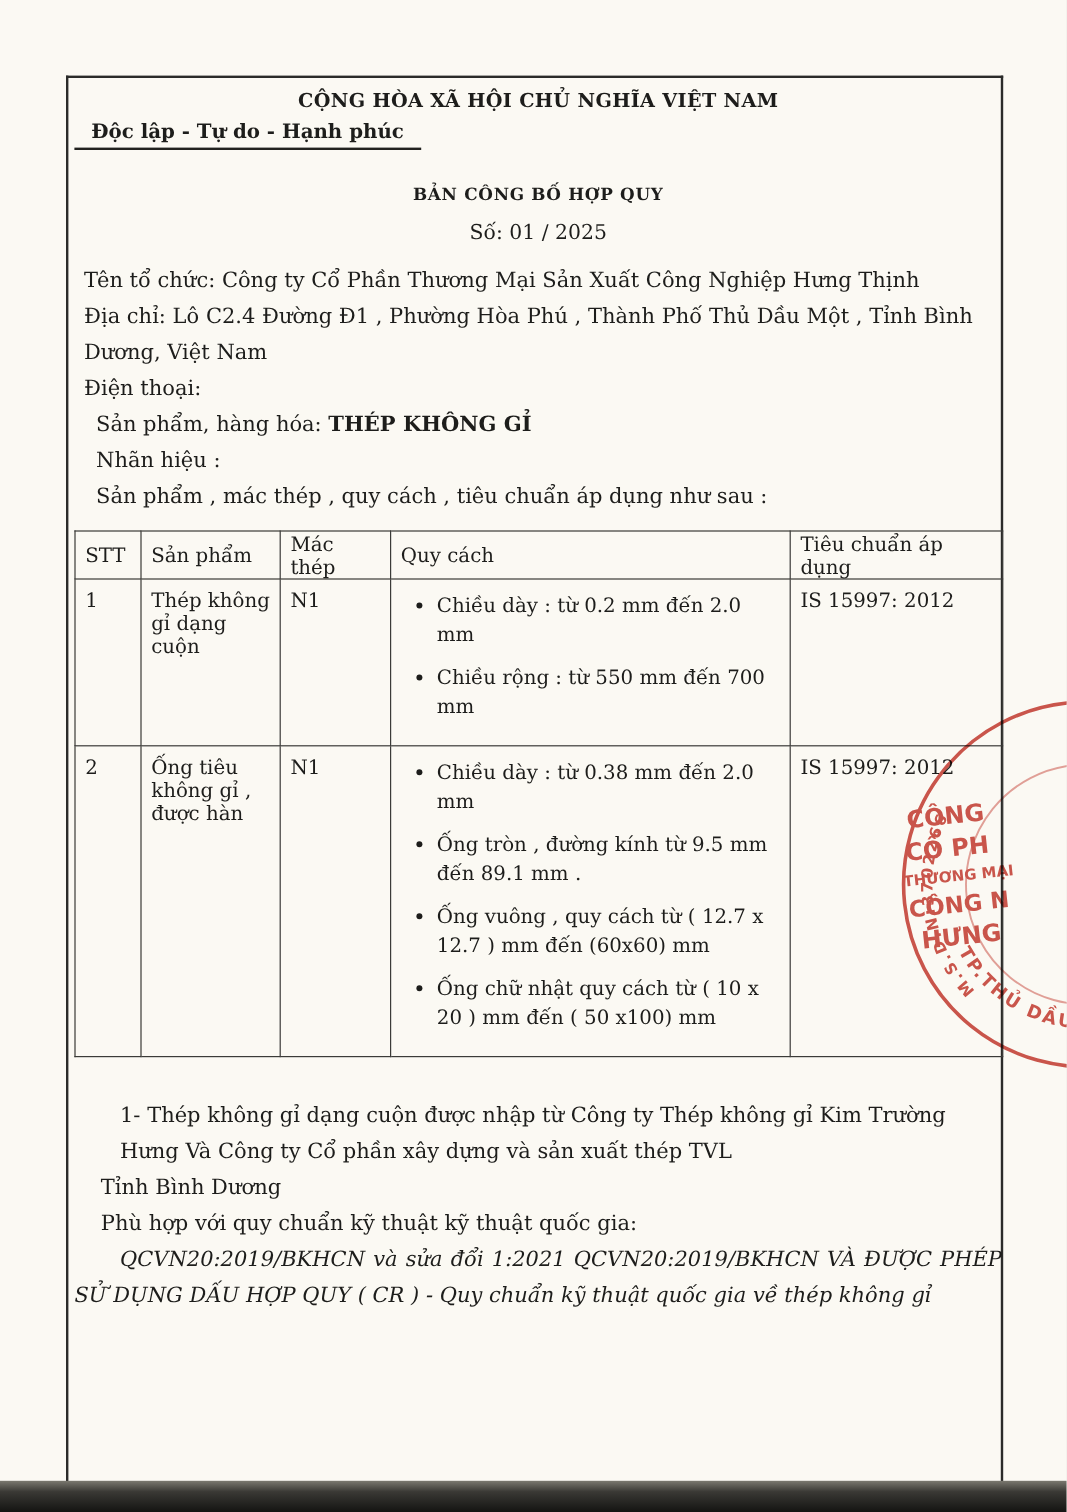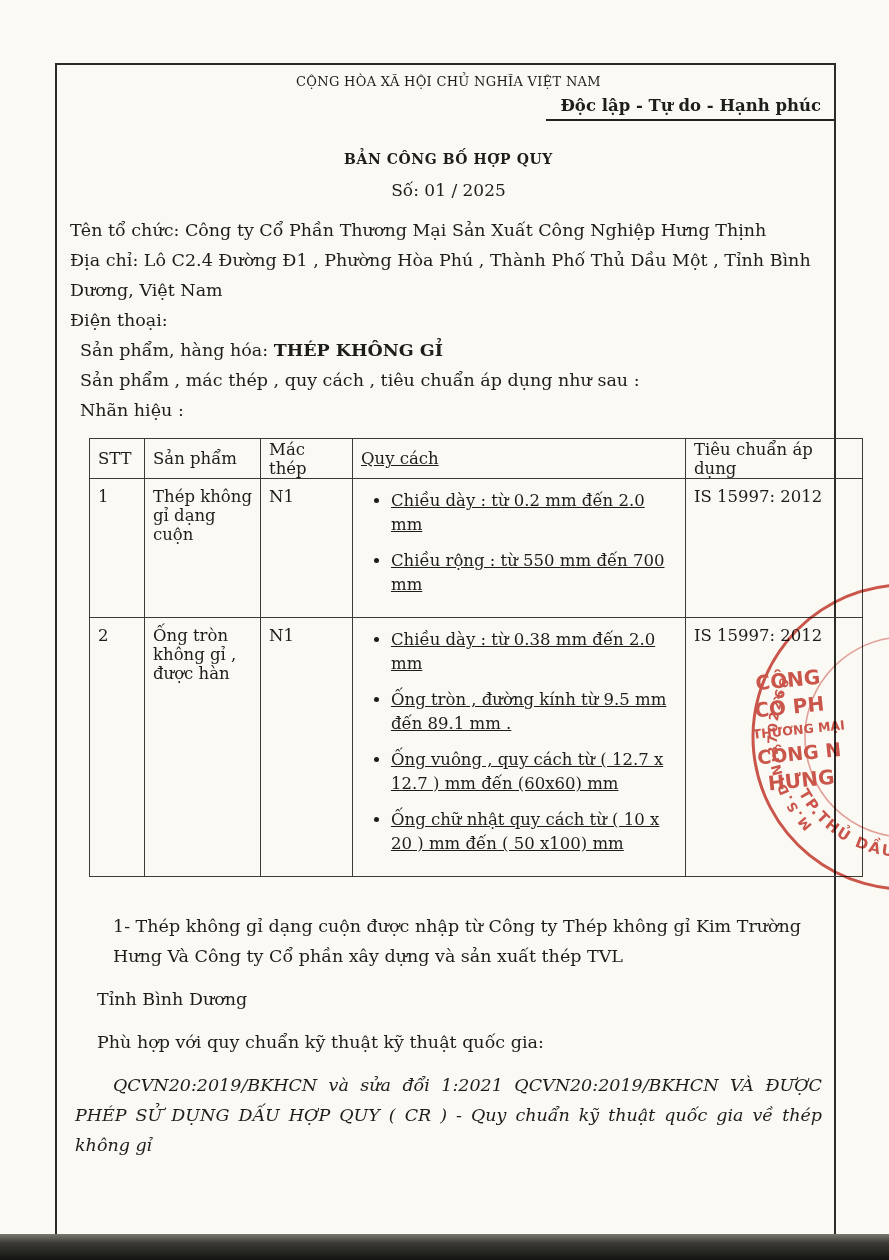--- a/index.html
+++ b/index.html
@@ -13,46 +13,46 @@
   .frame {
     position:absolute; left:55px; top:63px; width:781px; height:1173px;
     border-left:2px solid #2b2b29; border-top:2px solid #2b2b29; border-right:2px solid #2b2b29;
     pointer-events:none;
   }
   .scan-edge-bottom {
     position:absolute; left:0; bottom:0; width:100%; height:26px;
     background:linear-gradient(to bottom,#7a786f 0%,#3a3935 35%,#141412 100%);
   }
   .content { position:absolute; left:62px; top:66px; width:773px; }
-  .nat-title { text-align:center; font-weight:normal; font-size:13px; margin-top:8px; letter-spacing:.3px; }
-  .nat-motto { text-align:right; margin-top:7px; font-size:16.5px; font-weight:bold; }
+  .nat-title { text-align:center; font-weight:bold; font-size:16px; margin-top:8px; letter-spacing:.3px; }
+  .nat-motto { text-align:left; margin-top:7px; font-size:16.5px; font-weight:bold; }
   .nat-motto .underline { display:inline-block; border-bottom:2px solid #22221f; padding:0 14px 4px 14px; }
   .doc-title { text-align:center; font-weight:bold; font-size:14px; margin-top:30px; letter-spacing:.6px; }
   .doc-no { text-align:center; font-size:17px; margin-top:13px; }
   .info { margin-top:15px; font-size:17.5px; line-height:30px; }
   .info p { padding-left:8px; }
   .info p.indent { padding-left:18px; }
   .product-value { font-weight:bold; }
-  table.spec { border-collapse:collapse; margin-top:13px; width:773px; table-layout:fixed;margin-left:27px; }
+  table.spec { border-collapse:collapse; margin-top:13px; width:773px; table-layout:fixed; }
   table.spec th, table.spec td { border:1.6px solid #3b3b38; font-weight:normal; font-size:16.5px; vertical-align:top; text-align:left; padding:8px 8px; }
   table.spec th { height:40px; vertical-align:middle; padding-top:0; padding-bottom:0; }
   th.c-stt, td.c-stt { width:55px; text-align:center; }
   th.c-sp, td.c-sp  { width:116px; }
   th.c-mt, td.c-mt  { width:92px; text-align:center; }
-  th.c-qc, td.c-qc  { width:333px;text-decoration:underline; }
+  th.c-qc, td.c-qc  { width:333px; }
   th.c-tc, td.c-tc  { width:177px; }
   th.c-sp, th.c-qc, th.c-tc { text-align:left; }
   td.c-mt { padding-top:12px; }
   td { padding-top:12px; }
   tr.r1 td { height:96px; }
   tr.r2 td { height:242px; }
   td.c-qc ul { margin:2px 0 0 0; padding-left:30px; }
   td.c-qc li { margin-bottom:12px; line-height:24px; }
   .notes { margin-top:34px; font-size:17.5px; line-height:30px; }
-  .notes p { margin:13px; }
+  .notes p { margin:0; }
   .note1 { padding-left:38px; }
   .note2 { padding-left:68px; text-indent:-30px; margin-top:2px; }
   .province { padding-left:22px; margin-top:2px; }
   .conf-intro { padding-left:22px; margin-top:2px; }
   .conf-detail { text-align:justify; text-indent:38px; margin-top:2px;font-style:italic; }
   .stamp { position:absolute; left:742px; top:575px; width:330px; height:330px; mix-blend-mode:multiply; opacity:.9; }
   .stamp text { font-family:"DejaVu Sans","Liberation Sans",sans-serif; font-weight:bold; }
 </style>
 </head>
 <body>
@@ -69,22 +69,22 @@
     </div>
 
     <div class="doc-title">BẢN CÔNG BỐ HỢP QUY</div>
     <div class="doc-no">Số: 01 / 2025</div>
 
     <div class="info">
       <p>Tên tổ chức: Công ty Cổ Phần Thương Mại Sản Xuất Công Nghiệp Hưng Thịnh</p>
       <p>Địa chỉ: Lô C2.4 Đường Đ1 , Phường Hòa Phú , Thành Phố Thủ Dầu Một , Tỉnh Bình Dương, Việt Nam</p>
       <p>Điện thoại:</p>
       <p class="indent"><span>Sản phẩm, hàng hóa: </span><span class="product-value">THÉP KHÔNG GỈ</span></p>
+      <p class="indent">Nhãn hiệu :</p>
       <p class="indent">Sản phẩm , mác thép , quy cách , tiêu chuẩn áp dụng như sau :</p>
-      <p class="indent">Nhãn hiệu :</p>
     </div>
 
     <table class="spec">
       <thead>
         <tr>
           <th class="c-stt">STT</th>
           <th class="c-sp">Sản phẩm</th>
           <th class="c-mt">Mác thép</th>
           <th class="c-qc">Quy cách</th>
           <th class="c-tc">Tiêu chuẩn áp dụng</th>
@@ -98,21 +98,21 @@
           <td class="c-qc">
             <ul>
               <li>Chiều dày : từ 0.2 mm đến 2.0 mm</li>
               <li>Chiều rộng : từ 550 mm đến 700 mm</li>
             </ul>
           </td>
           <td class="c-tc">IS 15997: 2012</td>
         </tr>
         <tr class="r2">
           <td class="c-stt">2</td>
-          <td class="c-sp">Ống tròn không gỉ , được hàn</td>
+          <td class="c-sp">Ống tiêu không gỉ , được hàn</td>
           <td class="c-mt">N1</td>
           <td class="c-qc">
             <ul>
               <li>Chiều dày : từ 0.38 mm đến 2.0 mm</li>
               <li>Ống tròn , đường kính từ 9.5 mm đến 89.1 mm .</li>
               <li>Ống vuông , quy cách từ ( 12.7 x 12.7 ) mm đến (60x60) mm</li>
               <li>Ống chữ nhật quy cách từ ( 10 x 20 ) mm đến ( 50 x100) mm</li>
             </ul>
           </td>
           <td class="c-tc">IS 15997: 2012</td>

